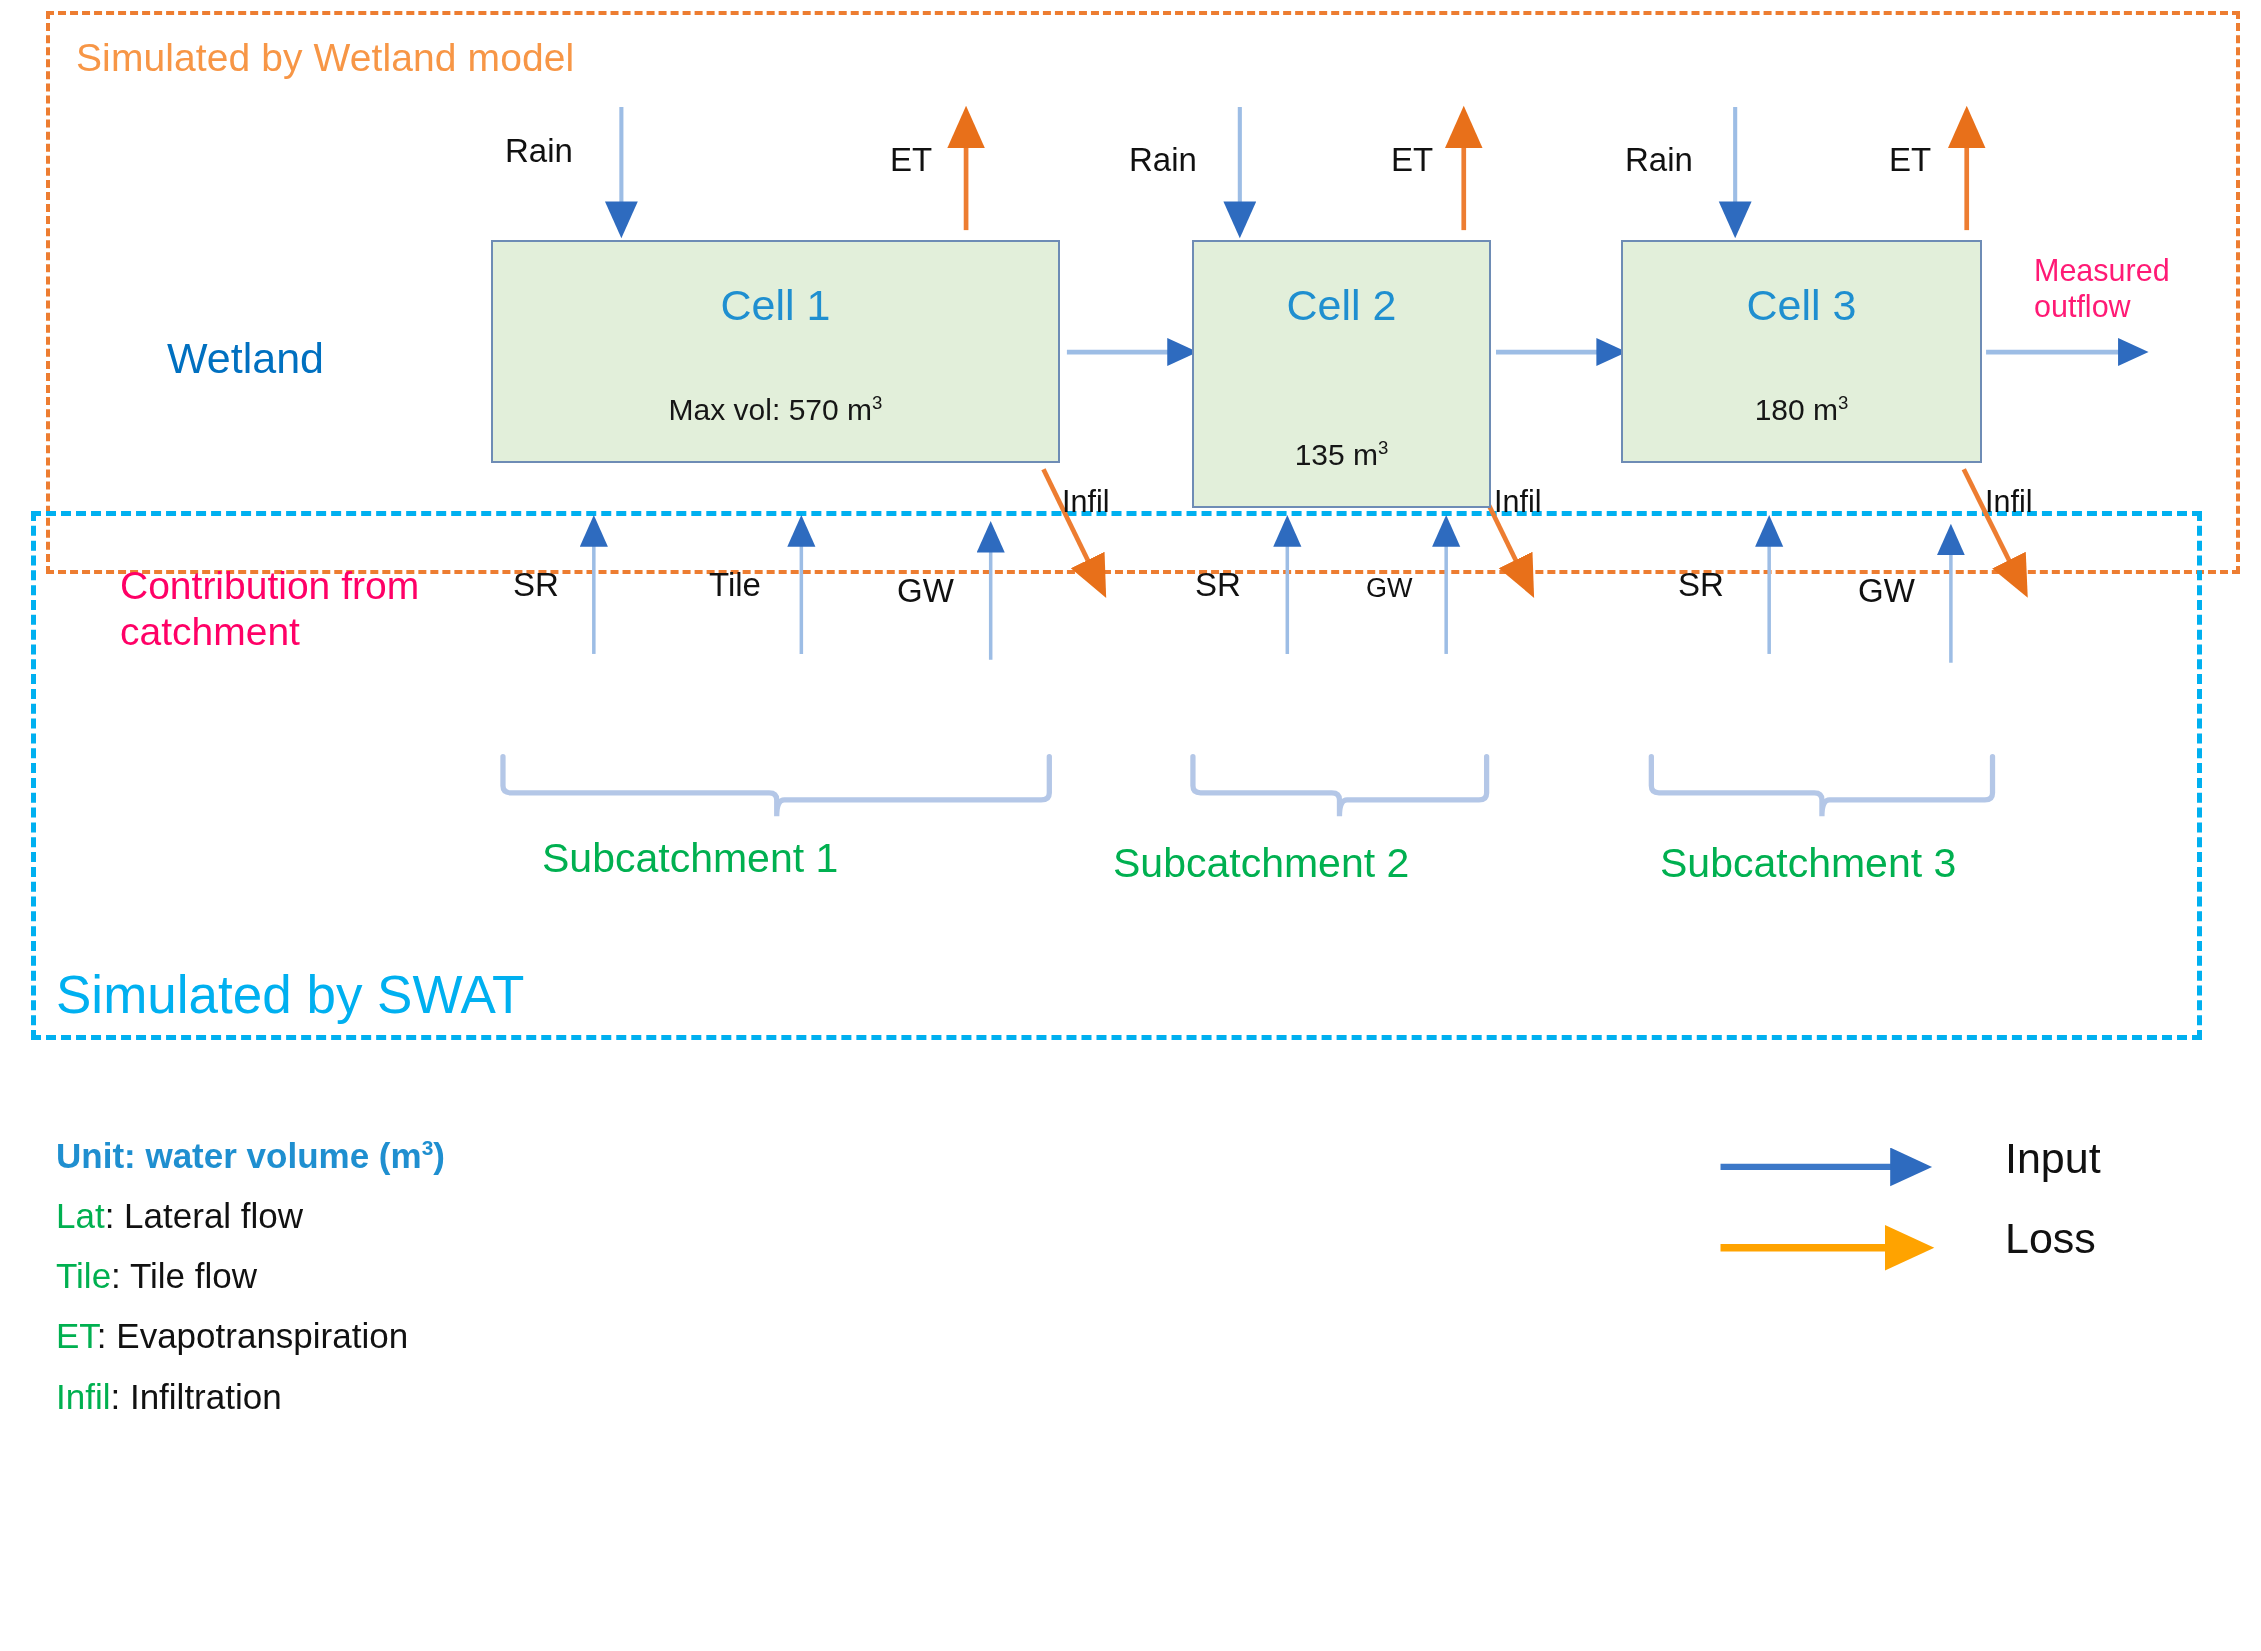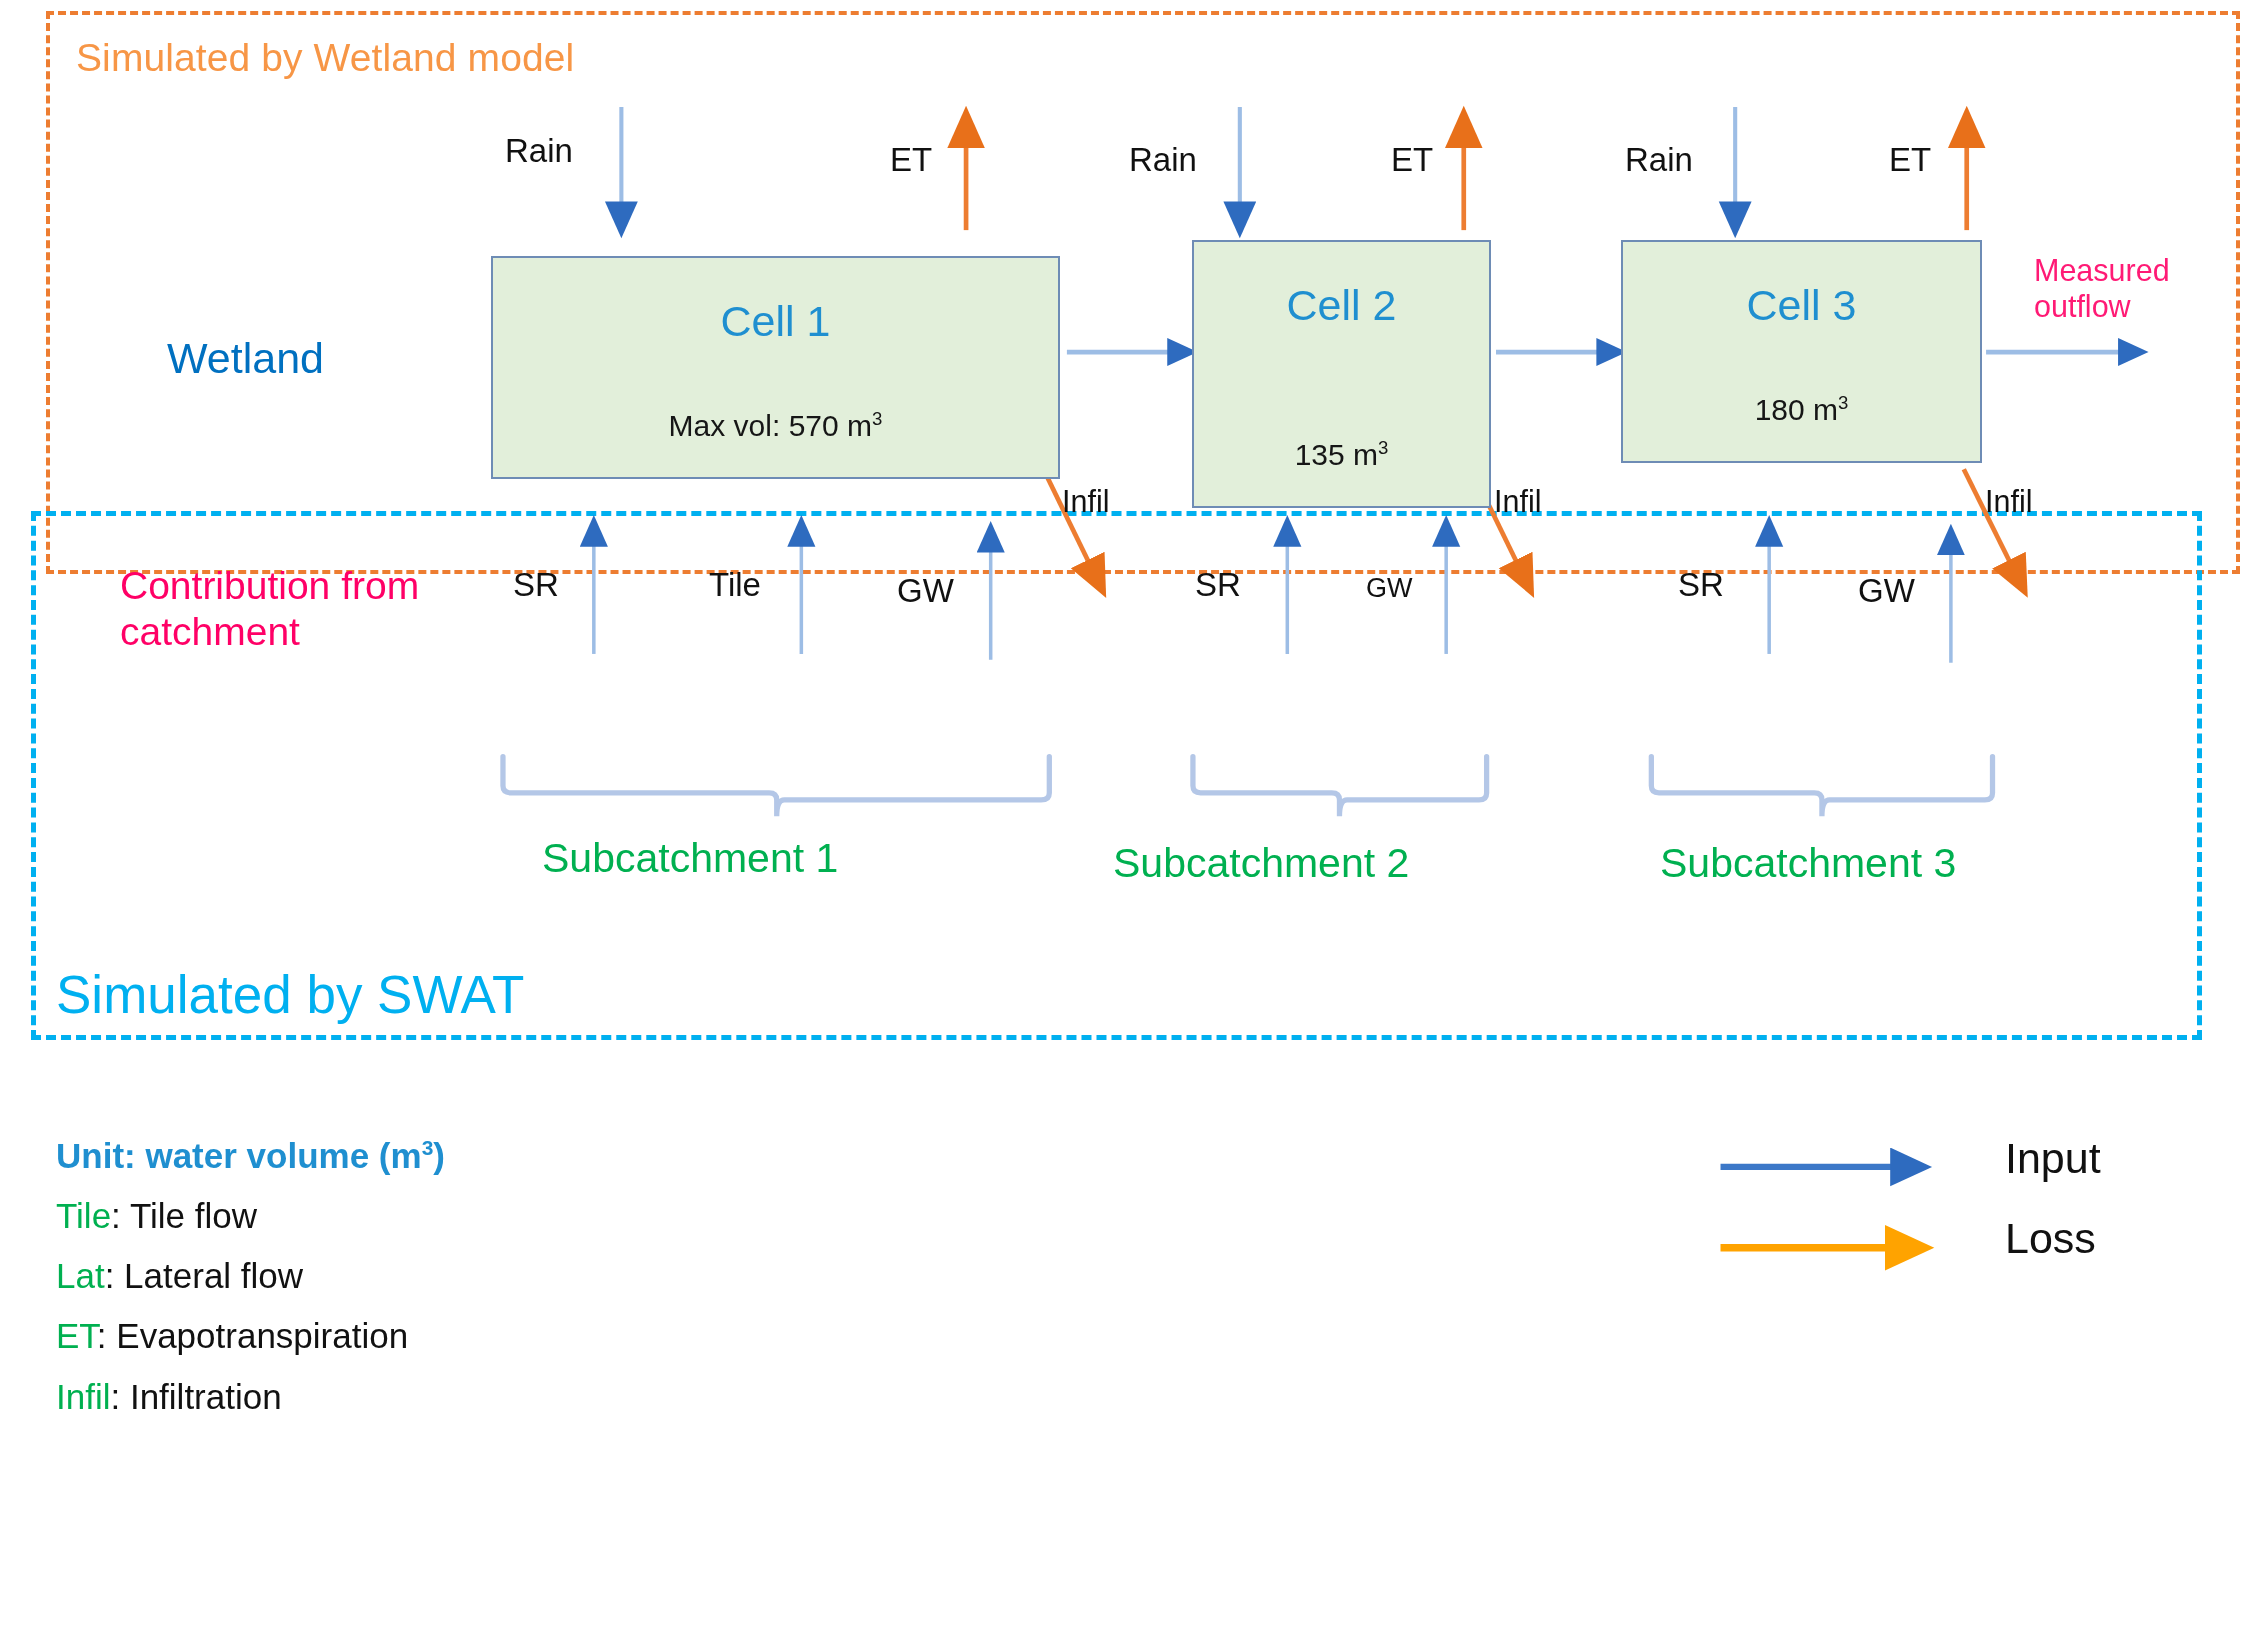--- a/index.html
+++ b/index.html
@@ -42,21 +42,21 @@
 
   
   .cell{
     background:#E2EFDA;border:2.9px solid #6E8CB5;box-sizing:border-box;
     display:flex;flex-direction:column;align-items:center;
   }
   .cell .cell-title{color:#1F8FD0;font-size:43px;margin-top:39px;}
   .cell .cell-vol{color:#161616;font-size:30px;margin-top:auto;margin-bottom:34px;white-space:nowrap;}
   .cell .cell-vol sup{font-size:.62em;vertical-align:super;}
 
-  #cell1{left:491px;top:240px;width:569px;height:223px;margin-top:16px;}
+  #cell1{left:491px;top:240px;width:569px;height:223px;}
   #cell2{left:1192px;top:240px;width:299px;height:268px;}
   #cell3{left:1621px;top:240px;width:361px;height:223px;}
 
   
   .flux{color:#111;font-size:33px;white-space:nowrap;text-align:right;}
   .flux.small{font-size:27px;}
   .flux.infil{font-size:30.5px;}
 
   
   .subcatch{color:#00B050;font-size:41px;white-space:nowrap;}
@@ -229,24 +229,24 @@
 
   <div class="abs subcatch" style="left:542px;top:835px;">Subcatchment 1</div>
   <div class="abs subcatch" style="left:1113px;top:840px;">Subcatchment 2</div>
   <div class="abs subcatch" style="left:1660px;top:840px;">Subcatchment 3</div>
 
   <div class="abs legend-list">
     <div class="legend-row">
       <span class="key-blue">Unit</span><span class="key-blue">: water volume (m</span><sup class="key-blue">3</sup><span class="key-blue">)</span>
     </div>
     <div class="legend-row">
+      <span class="key-green">Lat</span><span>: Lateral flow</span>
+    </div>
+    <div class="legend-row">
       <span class="key-green">Tile</span><span>: Tile flow</span>
-    </div>
-    <div class="legend-row">
-      <span class="key-green">Lat</span><span>: Lateral flow</span>
     </div>
     <div class="legend-row">
       <span class="key-green">ET</span><span>: Evapotranspiration</span>
     </div>
     <div class="legend-row">
       <span class="key-green">Infil</span><span>: Infiltration</span>
     </div>
   </div>
 
   <div class="abs legend-arrow-label" id="lg-input-label">Input</div>

